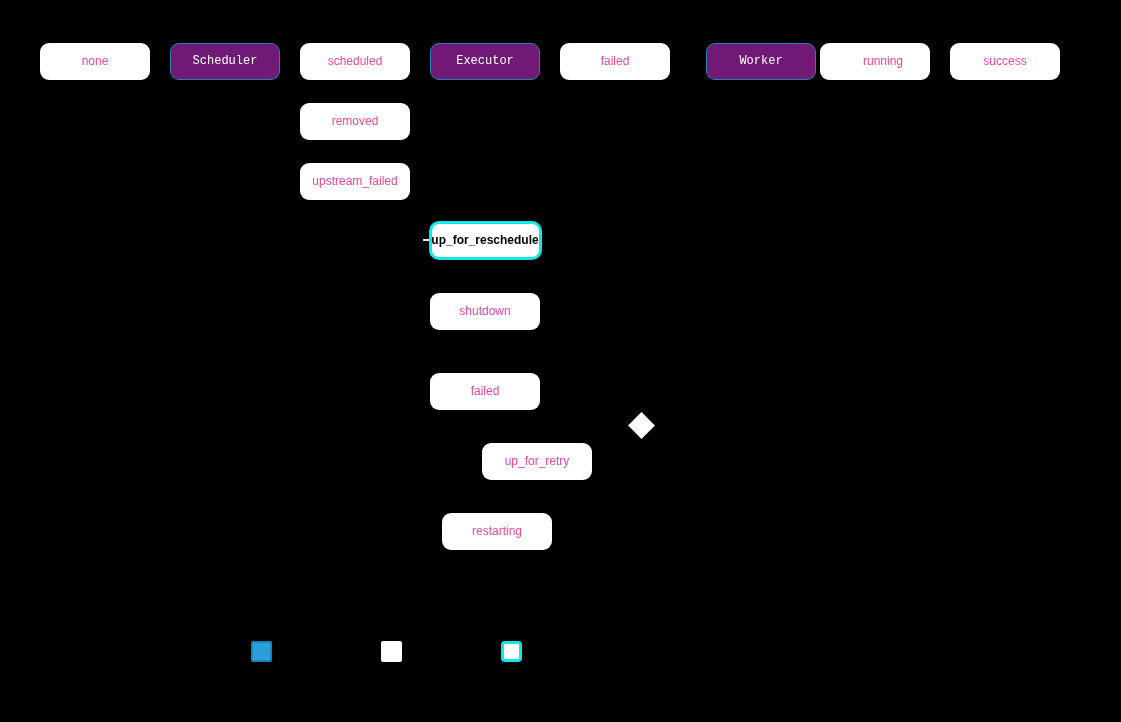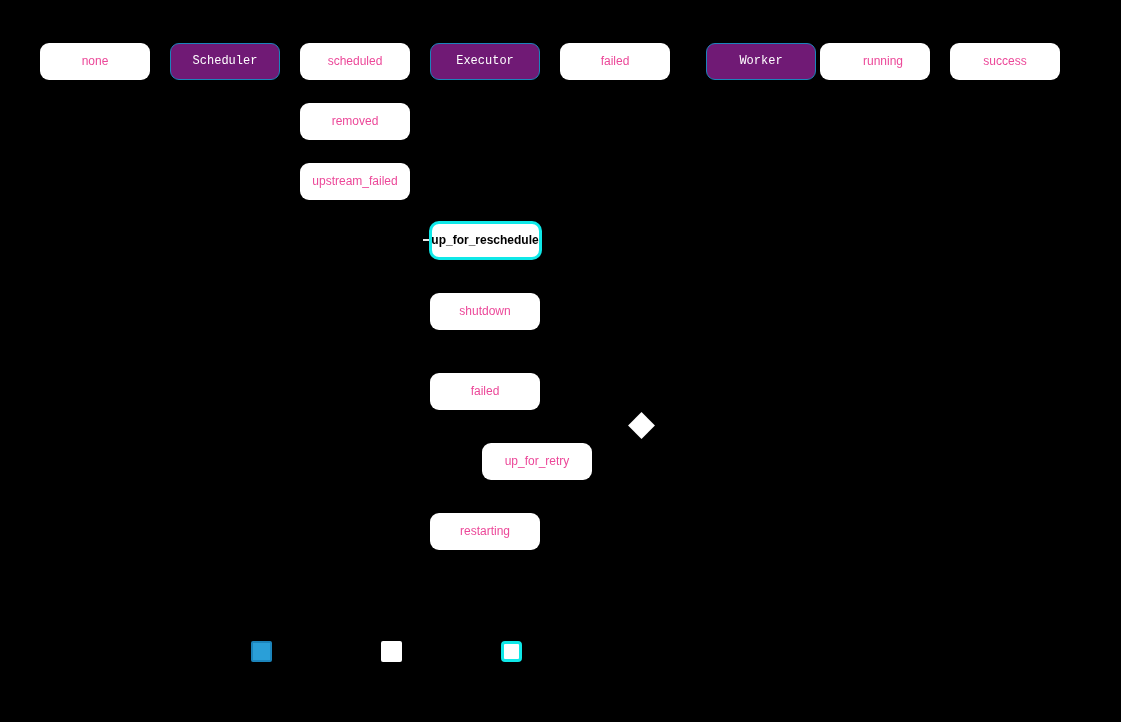--- a/index.html
+++ b/index.html
@@ -89,21 +89,21 @@
       <div class="node state" style="left: 560px; top: 42.5px;">failed</div>
       <div class="node component" style="left: 690px; top: 42.5px; margin-left: 16px;">Worker</div>
       <div class="node state" style="left: 820px; top: 42.5px; padding-left: 16px;">running</div>
       <div class="node state" style="left: 950px; top: 42.5px;">success</div>
       <div class="node state" style="left: 300px; top: 102.5px;">removed</div>
       <div class="node state" style="left: 300px; top: 162.5px; text-align: right;">upstream_failed</div>
       <div class="node state_highlighted" style="left: 428.5px; top: 220.5px; font-weight: bold;">up_for_reschedule</div>
       <div class="node state" style="left: 430px; top: 292.5px;">shutdown</div>
       <div class="node state" style="left: 430px; top: 372.5px;">failed</div>
       <div class="node state" style="left: 454px; top: 442.5px; margin-left: 28px;">up_for_retry</div>
-      <div class="node state" style="left: 430px; top: 512.5px;">restarting</div>
+      <div class="node state" style="left: 442px; top: 512.5px;">restarting</div>
     </div>
   <div class="diamond" style="left: 631.5px; top: 415.5px;"></div>
   <div class="edge-stub" style="left: 423px; top: 239px; width: 6px; height: 2px;"></div>
   <div>
       <div class="swatch component" style="left: 250.5px; top: 640.5px;"></div>
       <div class="swatch state" style="left: 380.5px; top: 640.5px;"></div>
       <div class="swatch state_highlighted" style="left: 500.5px; top: 640.5px;"></div>
     </div>
 </div>
 

